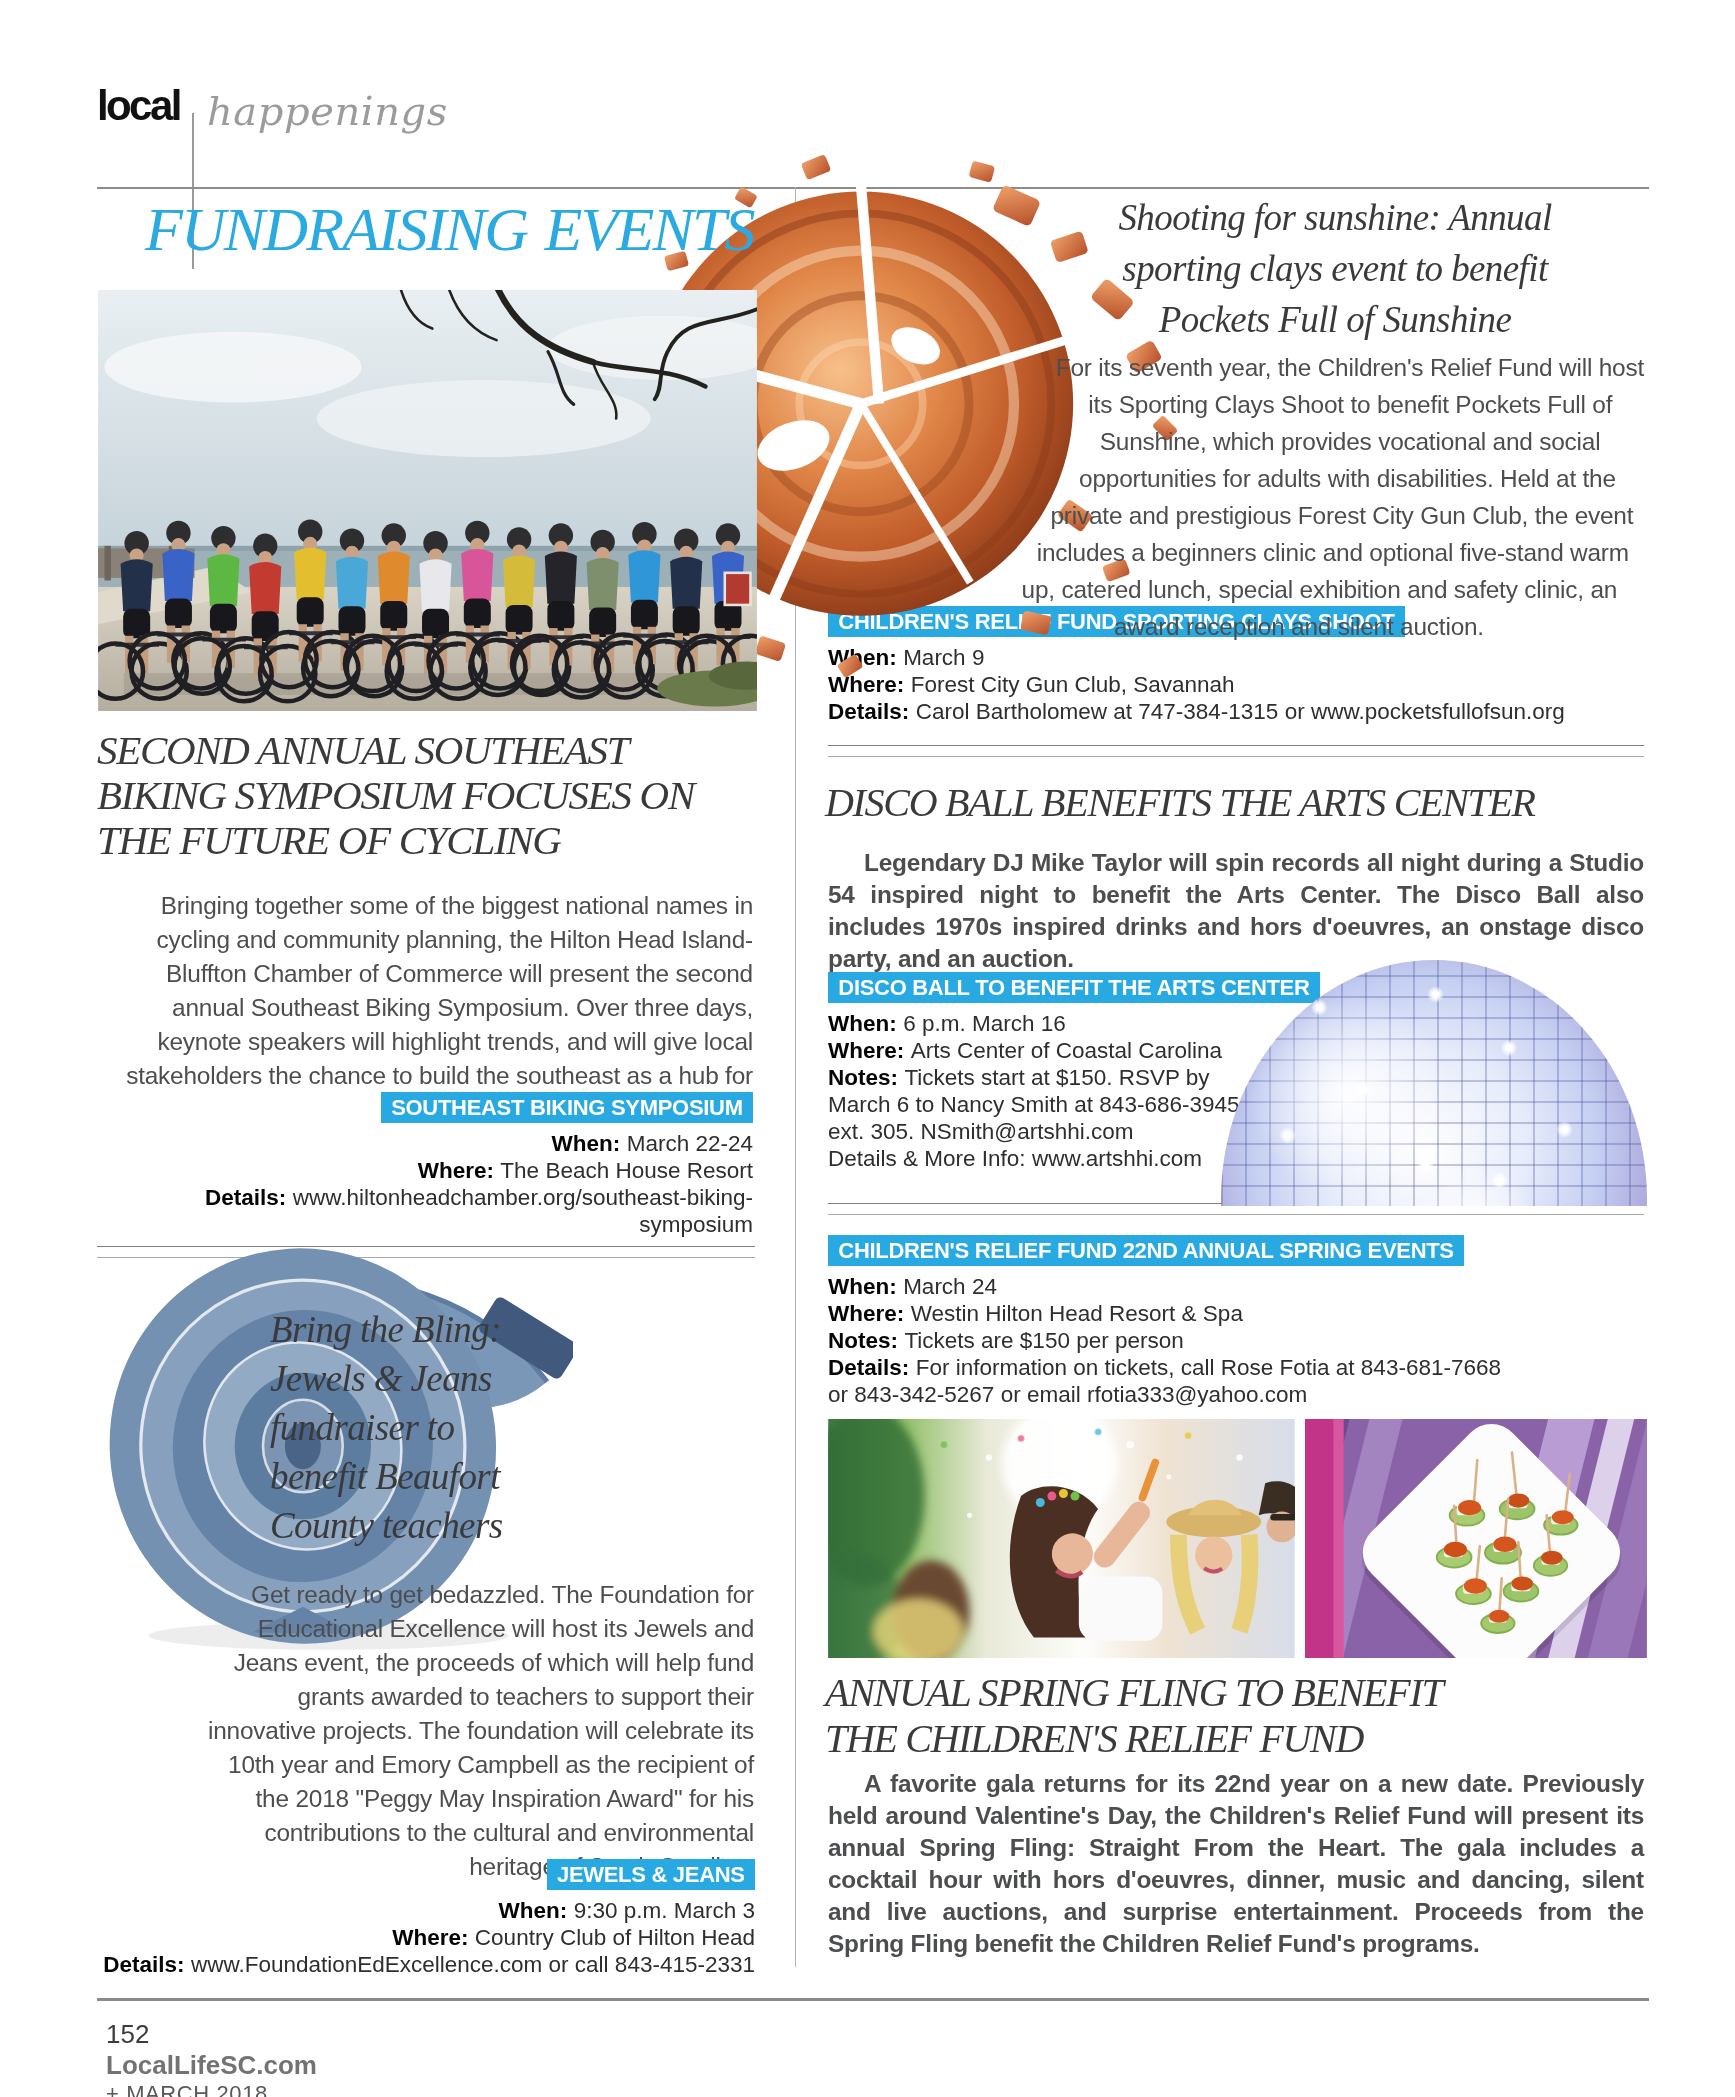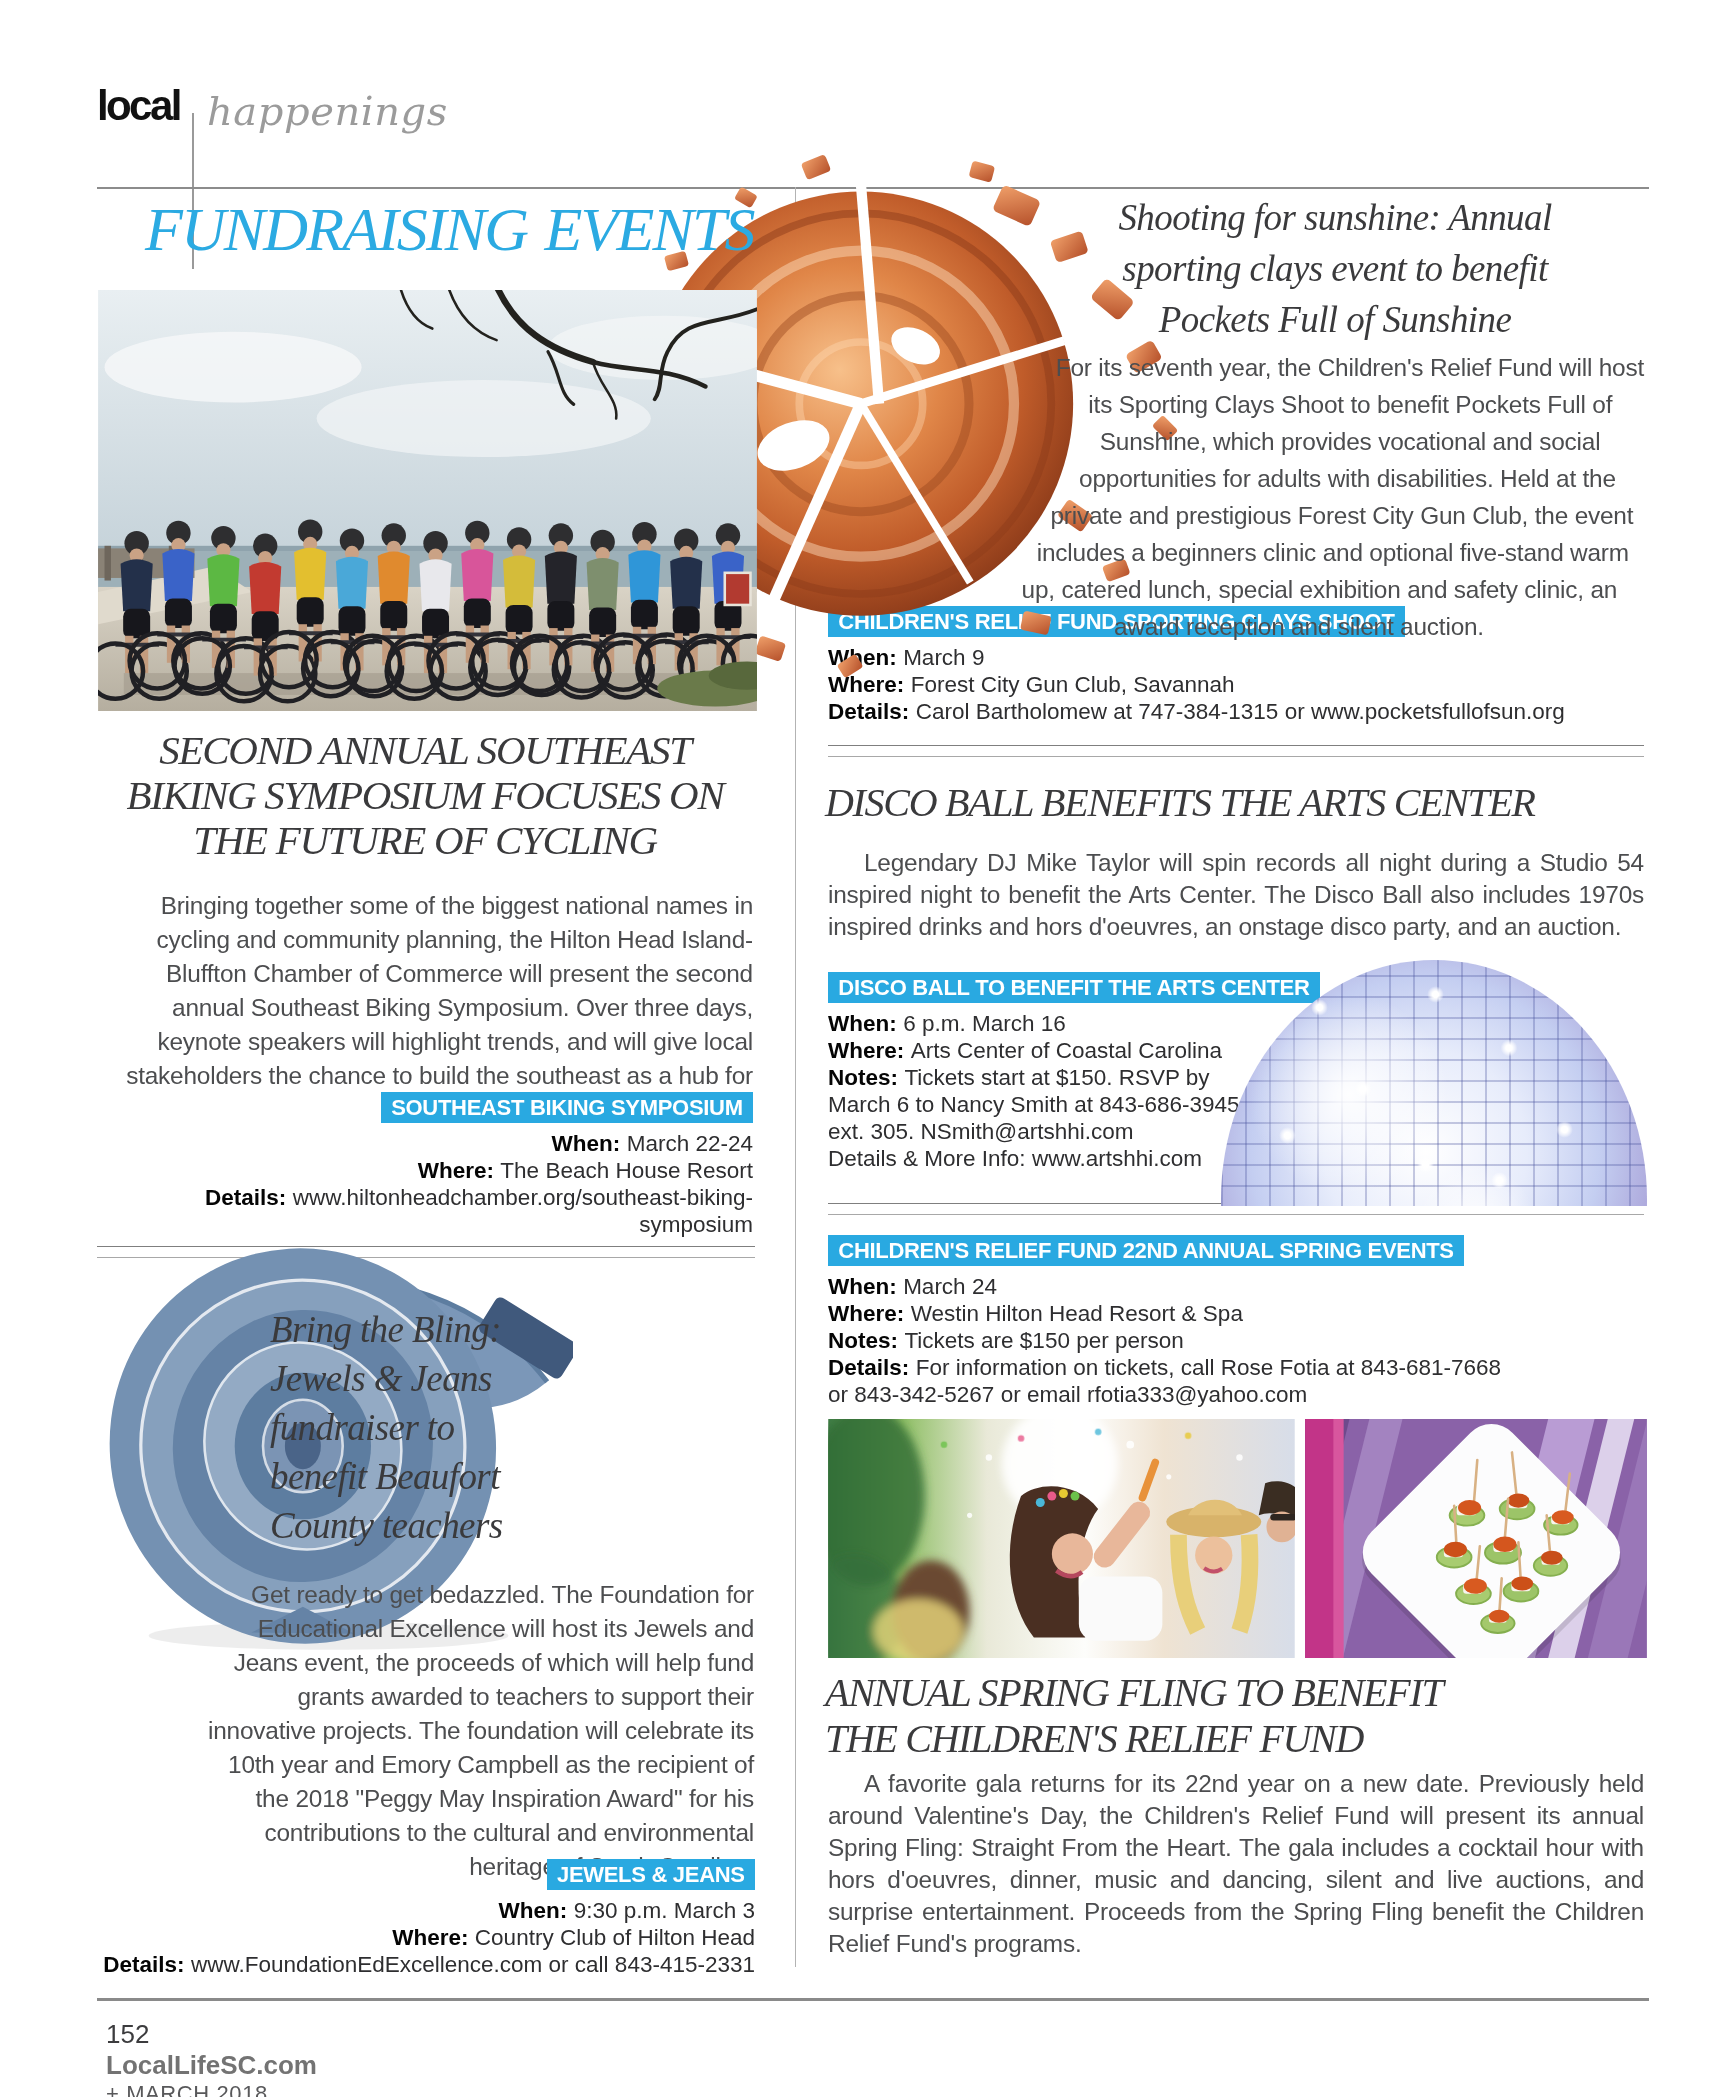--- a/index.html
+++ b/index.html
@@ -11,33 +11,33 @@
   .brand{font:900 42px/42px "Liberation Sans",sans-serif;color:#111;letter-spacing:-2.6px;}
   .section-script{font:italic 400 40px/40px "DejaVu Serif",serif;color:#9b9b9b;letter-spacing:0.6px;}
   .hrule{background:#8c8c8c;height:1.9px;}
   .vbar{background:#9a9a9a;width:1.9px;}
   .coldiv{background:#b3b3b3;width:1.3px;}
 
   
   .page-title{font:italic 62px/64px "Liberation Serif",serif;color:#2baae2;
               letter-spacing:-1.9px;word-spacing:3.9px;white-space:nowrap;}
   .serif-head{font-family:"Liberation Serif",serif;font-style:italic;color:#3a3a3c;letter-spacing:-1.3px;}
-  .bk-head{font-size:41px;line-height:45px;text-align:center;}
+  .bk-head{font-size:41px;line-height:45px;text-align:left;}
   .sh-head{font-size:37px;line-height:51px;text-align:center;letter-spacing:-0.6px;}
   .one-head{font-size:40px;line-height:42px;white-space:nowrap;}
   .an-head{font-size:40px;line-height:46px;}
   .bling-head{font-size:37px;line-height:49px;text-align:left;letter-spacing:-0.6px;}
 
   
   .bodytxt{font-size:24.4px;line-height:34px;color:#4c4d4f;letter-spacing:-0.2px;}
   .p-right{text-align:right;}
   .p-center{text-align:center;}
   .p-left{text-align:justify;}
   .indent{text-indent:36px;}
-  .tight{line-height:32px;}
+  .tight{line-height:32px;font-weight:bold;}
 
   
   .bluebox{display:inline-block;background:#29a9e1;color:#fff;
            font:700 22px/30px "Liberation Sans",sans-serif;padding:1.3px 10.3px 0 10.3px;
            letter-spacing:-0.3px;margin-bottom:6.4px;}
   .iline{font-size:22.5px;line-height:27px;color:#2e2e30;}
   .iline b{color:#050505;}
   .iline .val{margin-left:6.4px;}
   .ib-right{text-align:right;}
 

